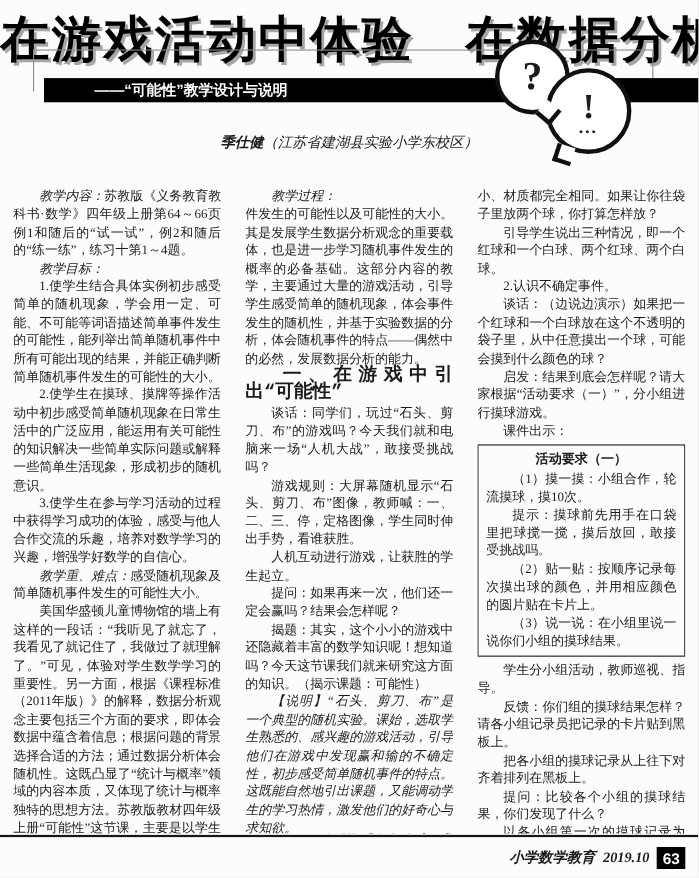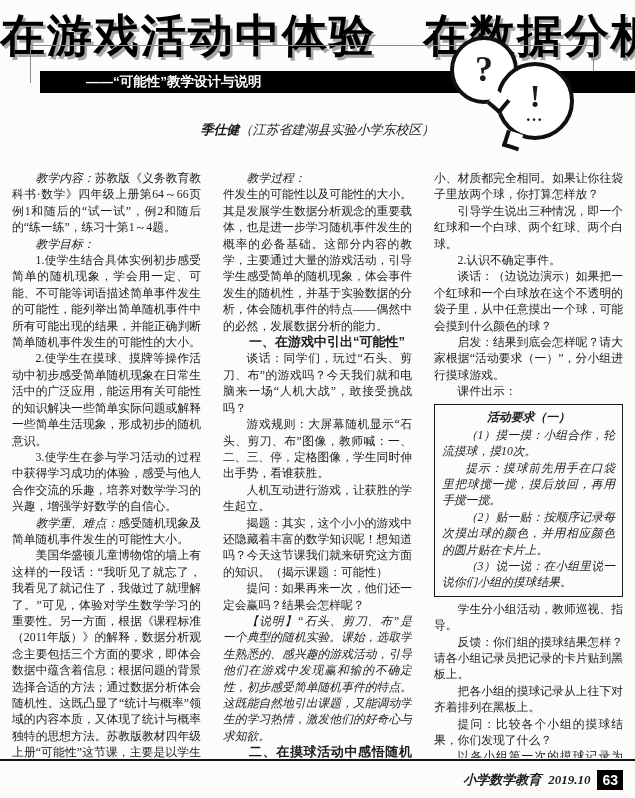--- a/index.html
+++ b/index.html
@@ -36,25 +36,25 @@
   .author-line{position:absolute;top:121px;left:0;width:100%;text-align:center;
                font-size:13px;font-style:italic;}
   .author{font-weight:bold;}
 
   
   .columns{position:absolute;top:170px;left:12px;width:611px;height:588px;display:flex;gap:22px;}
   .col{flex:1 1 0;min-width:0;overflow:hidden;text-align:justify;
        font-size:11.8px;line-height:16.4px;}
   .para{margin:0;text-indent:2em;}
   .cont{text-indent:0;}
-  .sec{font-family:Liberation Sans, sans-serif;font-weight:bold;font-size:13px;}
+  .sec{font-family:Liberation Mono, monospace;font-weight:bold;font-size:17px;}
   .kai{font-style:italic;}
   .lead{font-style:italic;}
 
-  .act-box{border:1.5px solid #1b1b1b;margin:4px 0;padding:3px 7px 5px;font-style:italic;}
+  .act-box{border:1.5px solid #1b1b1b;margin:4px 0;padding:3px 7px 5px;}
   .box-title{text-align:center;font-family:"Liberation Sans","DejaVu Sans",sans-serif;
              font-weight:bold;font-size:11.9px;line-height:19px;}
   .box-line{margin:0;text-indent:2em;text-align:justify;}
 
   
   .foot-rule{position:absolute;left:0;bottom:37px;width:635px;border-top:2px solid #161616;}
   .footer{position:absolute;right:12px;bottom:8px;display:flex;align-items:center;gap:7px;
           font-size:13px;font-style:italic;font-weight:bold;}
   .pageno{background:#000;color:#fff;font-style:normal;font-weight:bold;padding:0 5px;
           font-size:14px;line-height:20px;font-family:"Liberation Sans",sans-serif;}
@@ -101,37 +101,37 @@
         <p class="para"><span class="lead">教学重、难点：</span>感受随机现象及简单随机事件发生的可能性大小。</p>
         <p class="para">美国华盛顿儿童博物馆的墙上有这样的一段话：“我听见了就忘了，我看见了就记住了，我做过了就理解了。”可见，体验对学生数学学习的重要性。另一方面，根据《课程标准（2011年版）》的解释，数据分析观念主要包括三个方面的要求，即体会数据中蕴含着信息；根据问题的背景选择合适的方法；通过数据分析体会随机性。这既凸显了“统计与概率”领域的内容本质，又体现了统计与概率独特的思想方法。苏教版教材四年级上册“可能性”这节课，主要是以学生在日常生活中积累起来的游戏活动经验为基础，教学简单事</p>
       </div>
     <div class="col">
         <p class="para"><span class="lead">教学过程：</span></p>
         <p class="para cont">件发生的可能性以及可能性的大小。其是发展学生数据分析观念的重要载体，也是进一步学习随机事件发生的概率的必备基础。这部分内容的教学，主要通过大量的游戏活动，引导学生感受简单的随机现象，体会事件发生的随机性，并基于实验数据的分析，体会随机事件的特点——偶然中的必然，发展数据分析的能力。</p>
         <p class="para sec">一、在游戏中引出“可能性”</p>
         <p class="para">谈话：同学们，玩过“石头、剪刀、布”的游戏吗？今天我们就和电脑来一场“人机大战”，敢接受挑战吗？</p>
         <p class="para">游戏规则：大屏幕随机显示“石头、剪刀、布”图像，教师喊：一、二、三、停，定格图像，学生同时伸出手势，看谁获胜。</p>
         <p class="para">人机互动进行游戏，让获胜的学生起立。</p>
+        <p class="para">提问：如果再来一次，他们还一定会赢吗？结果会怎样呢？</p>
         <p class="para">揭题：其实，这个小小的游戏中还隐藏着丰富的数学知识呢！想知道吗？今天这节课我们就来研究这方面的知识。（揭示课题：可能性）</p>
-        <p class="para">提问：如果再来一次，他们还一定会赢吗？结果会怎样呢？</p>
         <p class="para kai">【说明】“石头、剪刀、布”是一个典型的随机实验。课始，选取学生熟悉的、感兴趣的游戏活动，引导他们在游戏中发现赢和输的不确定性，初步感受简单随机事件的特点。这既能自然地引出课题，又能调动学生的学习热情，激发他们的好奇心与求知欲。</p>
         <p class="para sec">二、在摸球活动中感悟随机现象</p>
         <p class="para">1.与学生一起放球。</p>
       </div>
     <div class="col">
         <p class="para cont">小、材质都完全相同。如果让你往袋子里放两个球，你打算怎样放？</p>
         <p class="para">引导学生说出三种情况，即一个红球和一个白球、两个红球、两个白球。</p>
         <p class="para">2.认识不确定事件。</p>
         <p class="para">谈话：（边说边演示）如果把一个红球和一个白球放在这个不透明的袋子里，从中任意摸出一个球，可能会摸到什么颜色的球？</p>
         <p class="para">启发：结果到底会怎样呢？请大家根据“活动要求（一）”，分小组进行摸球游戏。</p>
         <p class="para">课件出示：</p>
         <div class="act-box">
           <div class="box-title">活动要求（一）</div>
           <p class="box-line">（1）摸一摸：小组合作，轮流摸球，摸10次。</p>
-          <p class="box-line">提示：摸球前先用手在口袋里把球搅一搅，摸后放回，再用手搅一搅。</p>
+          <p class="box-line">提示：摸球前先用手在口袋里把球搅一搅，摸后放回，敢接受挑战吗。</p>
           <p class="box-line">（2）贴一贴：按顺序记录每次摸出球的颜色，并用相应颜色的圆片贴在卡片上。</p>
           <p class="box-line">（3）说一说：在小组里说一说你们小组的摸球结果。</p>
         </div>
         <p class="para">学生分小组活动，教师巡视、指导。</p>
         <p class="para">反馈：你们组的摸球结果怎样？请各小组记录员把记录的卡片贴到黑板上。</p>
         <p class="para">把各小组的摸球记录从上往下对齐着排列在黑板上。</p>
         <p class="para">提问：比较各个小组的摸球结果，你们发现了什么？</p>
         <p class="para">以各小组第一次的摸球记录为例，启发学生思考：第一次摸球，哪几个小组摸到了红球？</p>
       </div>
   </div>

